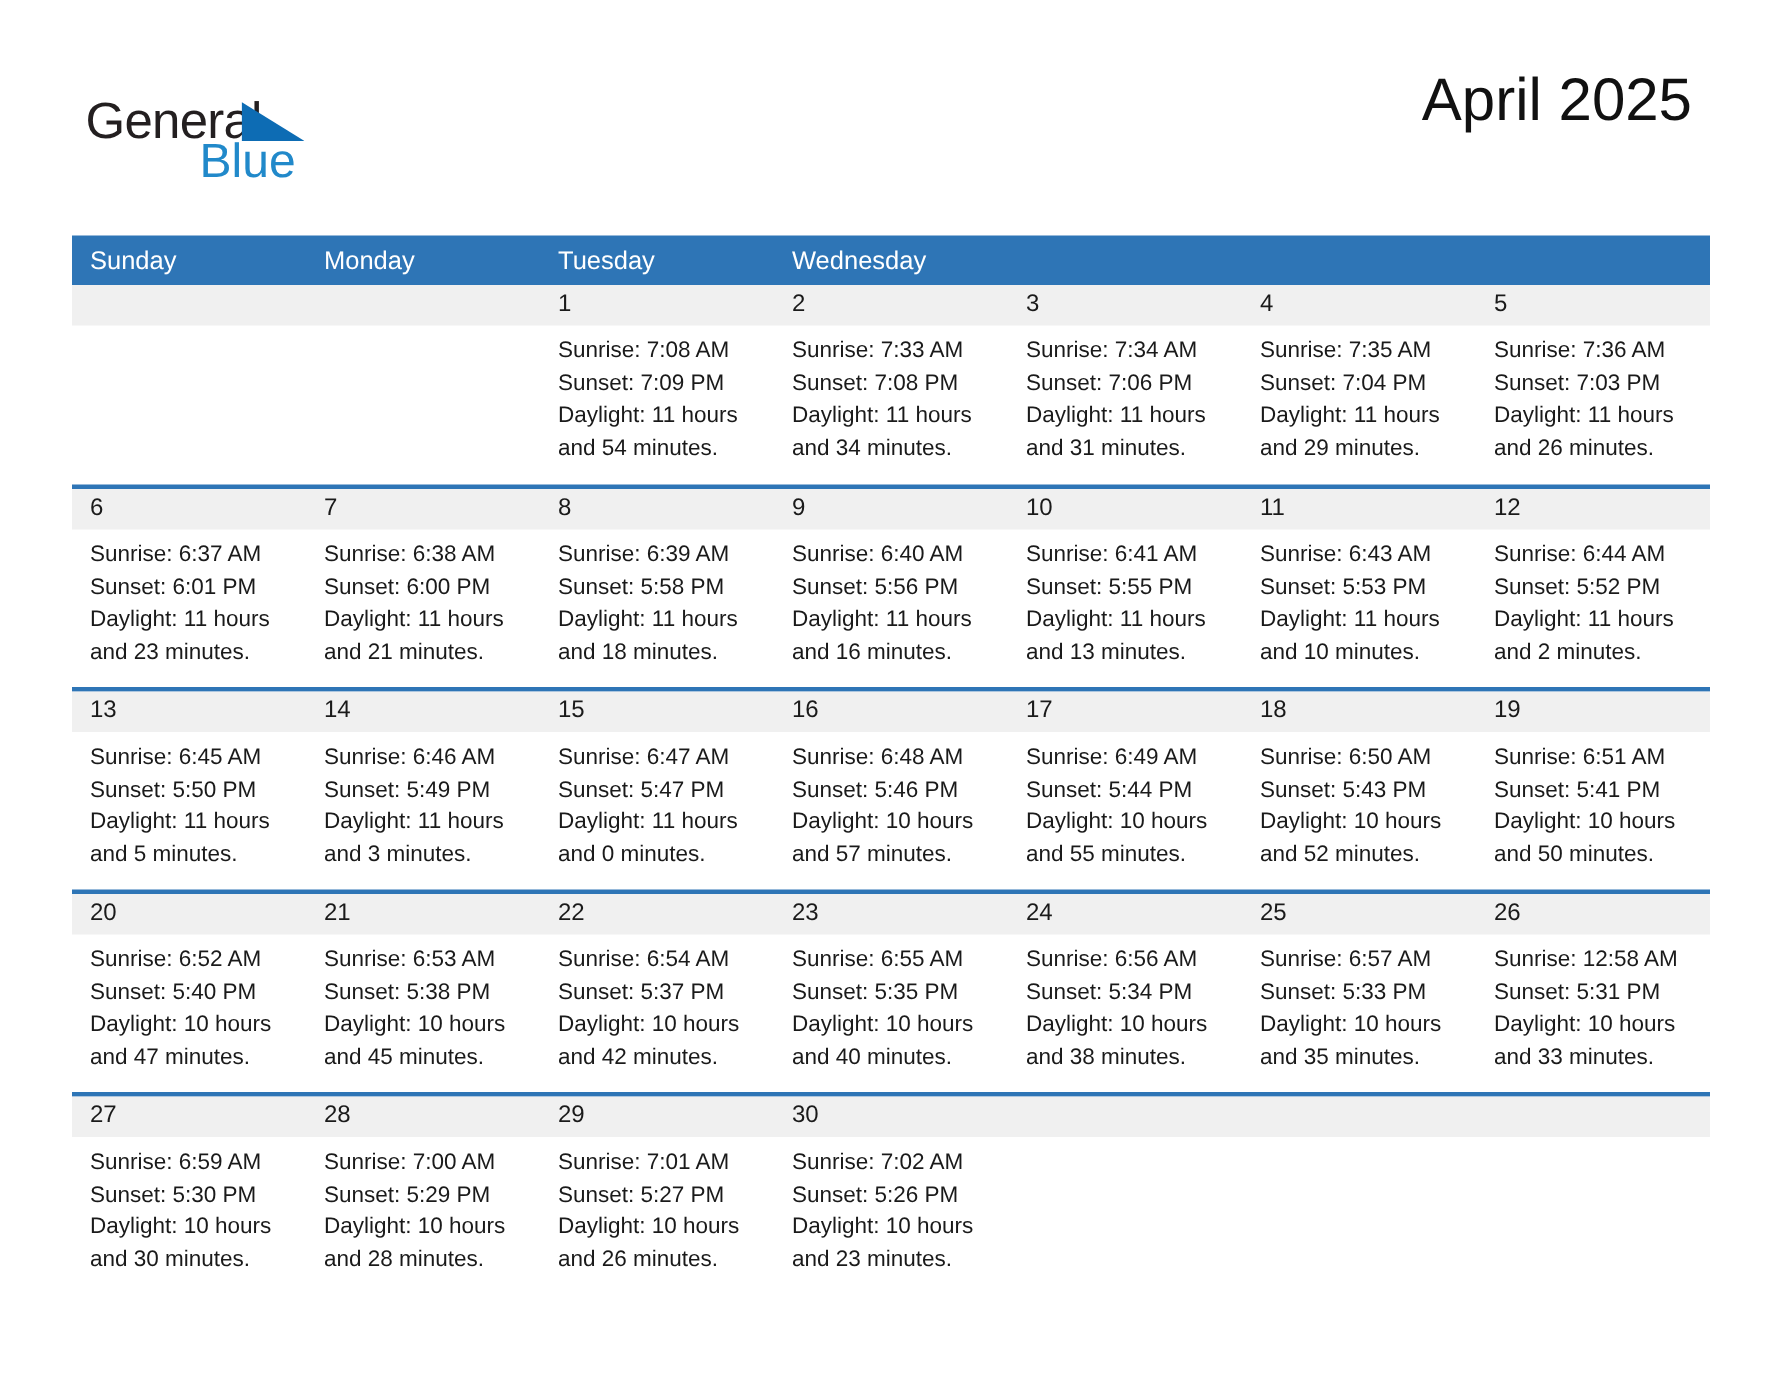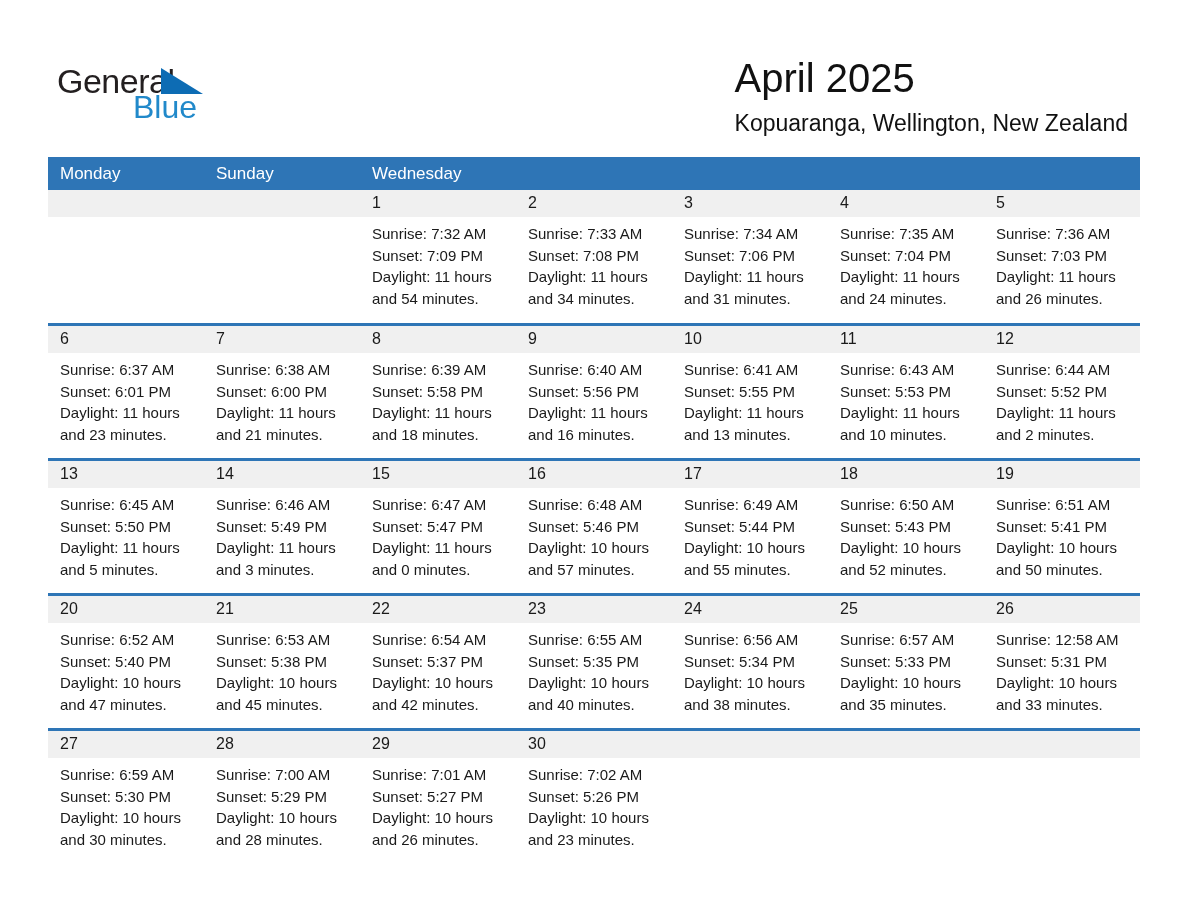--- a/index.html
+++ b/index.html
@@ -11,21 +11,21 @@
   }
   .top { position:relative; height:157px; }
   .logo { position:absolute; left:57px; top:62px; width:160px; height:60px; }
   .logo-general { position:absolute; left:0; top:0; font-size:34px; color:#231f20; letter-spacing:-0.5px; }
   .logo-triangle {
     position:absolute; left:104px; top:6px; width:42px; height:26px;
     background:var(--logo-triangle,#0d6cb4);
     clip-path:polygon(0 0, 100% 100%, 0 100%);
   }
   .logo-blue { position:absolute; left:76px; top:27px; font-size:32px; color:var(--logo-blue,#2189ca); }
-  .titles { position:absolute; right:60px; top:56px; text-align:left; }
+  .titles { position:absolute; right:60px; top:45px; text-align:center; }
   .page-title { font-size:40px; color:#111111; }
   .page-subtitle { font-size:23px; color:#111111; margin-top:9px; }
 
   .calendar { margin-left:48px; width:1092px; }
   .weekday-row {
     display:grid; grid-template-columns:repeat(7,1fr);
     background:var(--header-bg,#2E75B6); height:33px;
   }
   .weekday { color:#ffffff; font-size:17px; line-height:33px; padding-left:12px; }
   .week {
@@ -45,42 +45,42 @@
 <body>
 
 <div class="top">
   <div class="logo">
     <span class="logo-general">General</span>
     <span class="logo-triangle"></span>
     <span class="logo-blue">Blue</span>
   </div>
   <div class="titles">
     <div class="page-title">April 2025</div>
-    <div class="page-subtitle">Kopuaranga, Wellington, New Zealand</div>
   </div>
 </div>
 
 <div class="calendar">
   <div class="weekday-row">
+      <div class="weekday">Sunday</div>
       <div class="weekday">Monday</div>
-      <div class="weekday">Sunday</div>
+      <div class="weekday">Tuesday</div>
       <div class="weekday">Wednesday</div>
     </div>
   <div>
       <div class="week first">
         <div class="cell">
           <div class="cell-date"></div>
         </div>
         <div class="cell">
           <div class="cell-date"></div>
         </div>
         <div class="cell">
           <div class="cell-date">1</div>
           <div class="cell-body">
-            <div>Sunrise: 7:32 AM</div>
+            <div>Sunrise: 7:08 AM</div>
             <div>Sunset: 7:09 PM</div>
             <div>Daylight: 11 hours</div>
             <div>and 54 minutes.</div>
           </div>
         </div>
         <div class="cell">
           <div class="cell-date">2</div>
           <div class="cell-body">
             <div>Sunrise: 7:33 AM</div>
             <div>Sunset: 7:08 PM</div>
@@ -96,21 +96,21 @@
             <div>Daylight: 11 hours</div>
             <div>and 31 minutes.</div>
           </div>
         </div>
         <div class="cell">
           <div class="cell-date">4</div>
           <div class="cell-body">
             <div>Sunrise: 7:35 AM</div>
             <div>Sunset: 7:04 PM</div>
             <div>Daylight: 11 hours</div>
-            <div>and 24 minutes.</div>
+            <div>and 29 minutes.</div>
           </div>
         </div>
         <div class="cell">
           <div class="cell-date">5</div>
           <div class="cell-body">
             <div>Sunrise: 7:36 AM</div>
             <div>Sunset: 7:03 PM</div>
             <div>Daylight: 11 hours</div>
             <div>and 26 minutes.</div>
           </div>

